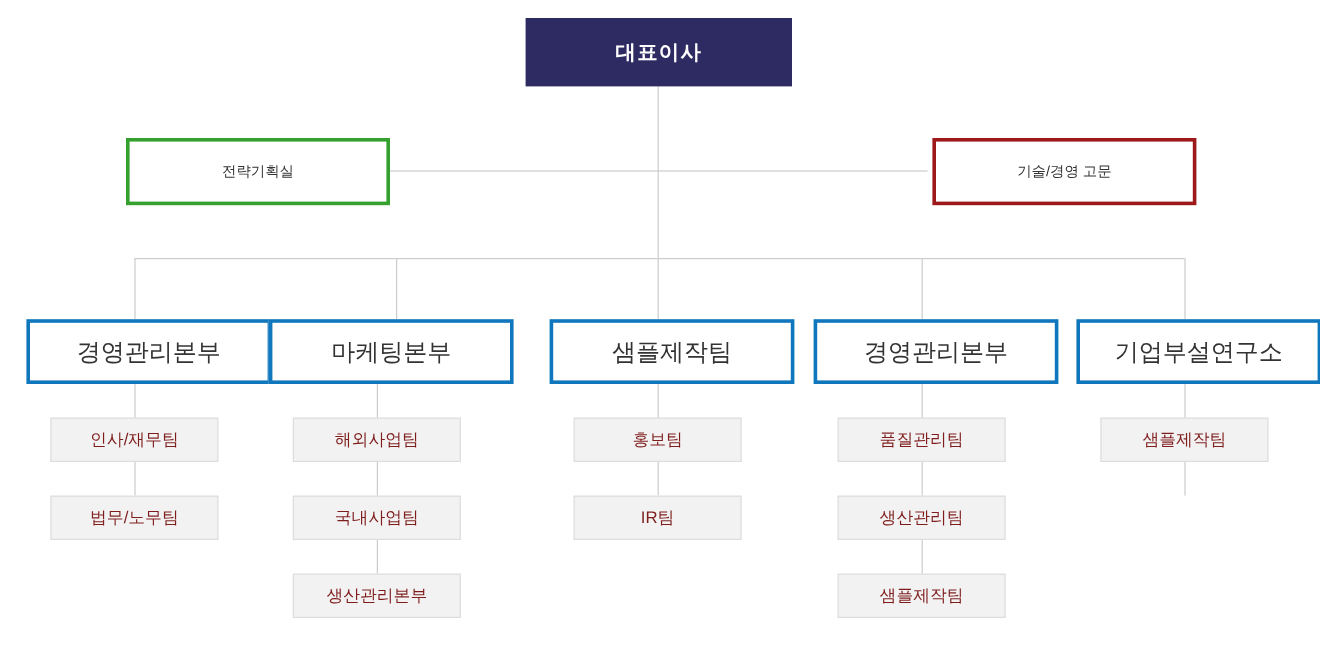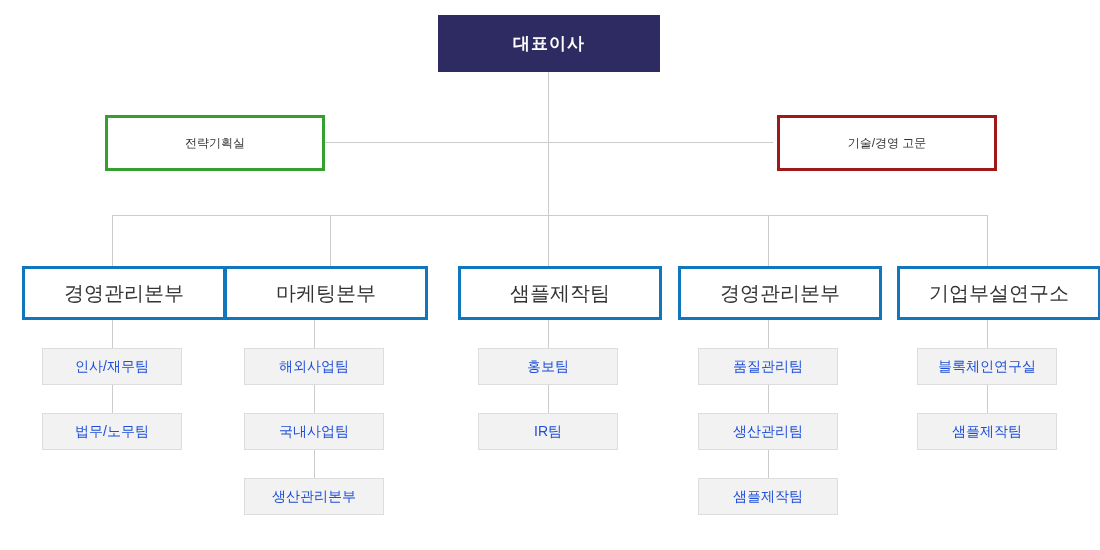--- a/index.html
+++ b/index.html
@@ -31,21 +31,21 @@
   }
   .division{
     position:relative;width:204px;height:54px;border:3px solid var(--division-blue,#1177bd);
     font-size:20px;font-weight:500;display:flex;align-items:center;justify-content:center;
     box-sizing:border-box;background:#ffffff;z-index:2;
   }
   .team{
     position:relative;width:140px;height:37px;margin:28px auto 0;
     background:var(--team-bg,#f2f2f2);border:1px solid var(--team-border,#dddddd);
     font-size:14px;font-weight:400;display:flex;align-items:center;justify-content:center;
-    box-sizing:border-box;z-index:2;color:#1d4ed8;
+    box-sizing:border-box;z-index:2;color:#7f1d1d;
   }
 </style>
 </head>
 <body>
 
 <div class="chart">
 
   <div class="line v" style="left:548px;top:72px;height:143px"></div>
   <div class="line h" style="left:325px;top:142px;width:448px"></div>
   <div class="line h" style="left:112px;top:215px;width:875px"></div>
@@ -123,20 +123,17 @@
       <span>샘플제작팀</span>
     </div>
   </div>
 
   <div class="branch" style="left:897px">
     <div class="branch-line" style="height:147px"></div>
     <div class="division">
       <span>기업부설연구소</span>
     </div>
     <div class="team">
-      <span>블록체인연구실</span>
-    </div>
-    <div class="team">
       <span>샘플제작팀</span>
     </div>
   </div>
 
 </div>
 
 </body></html>

